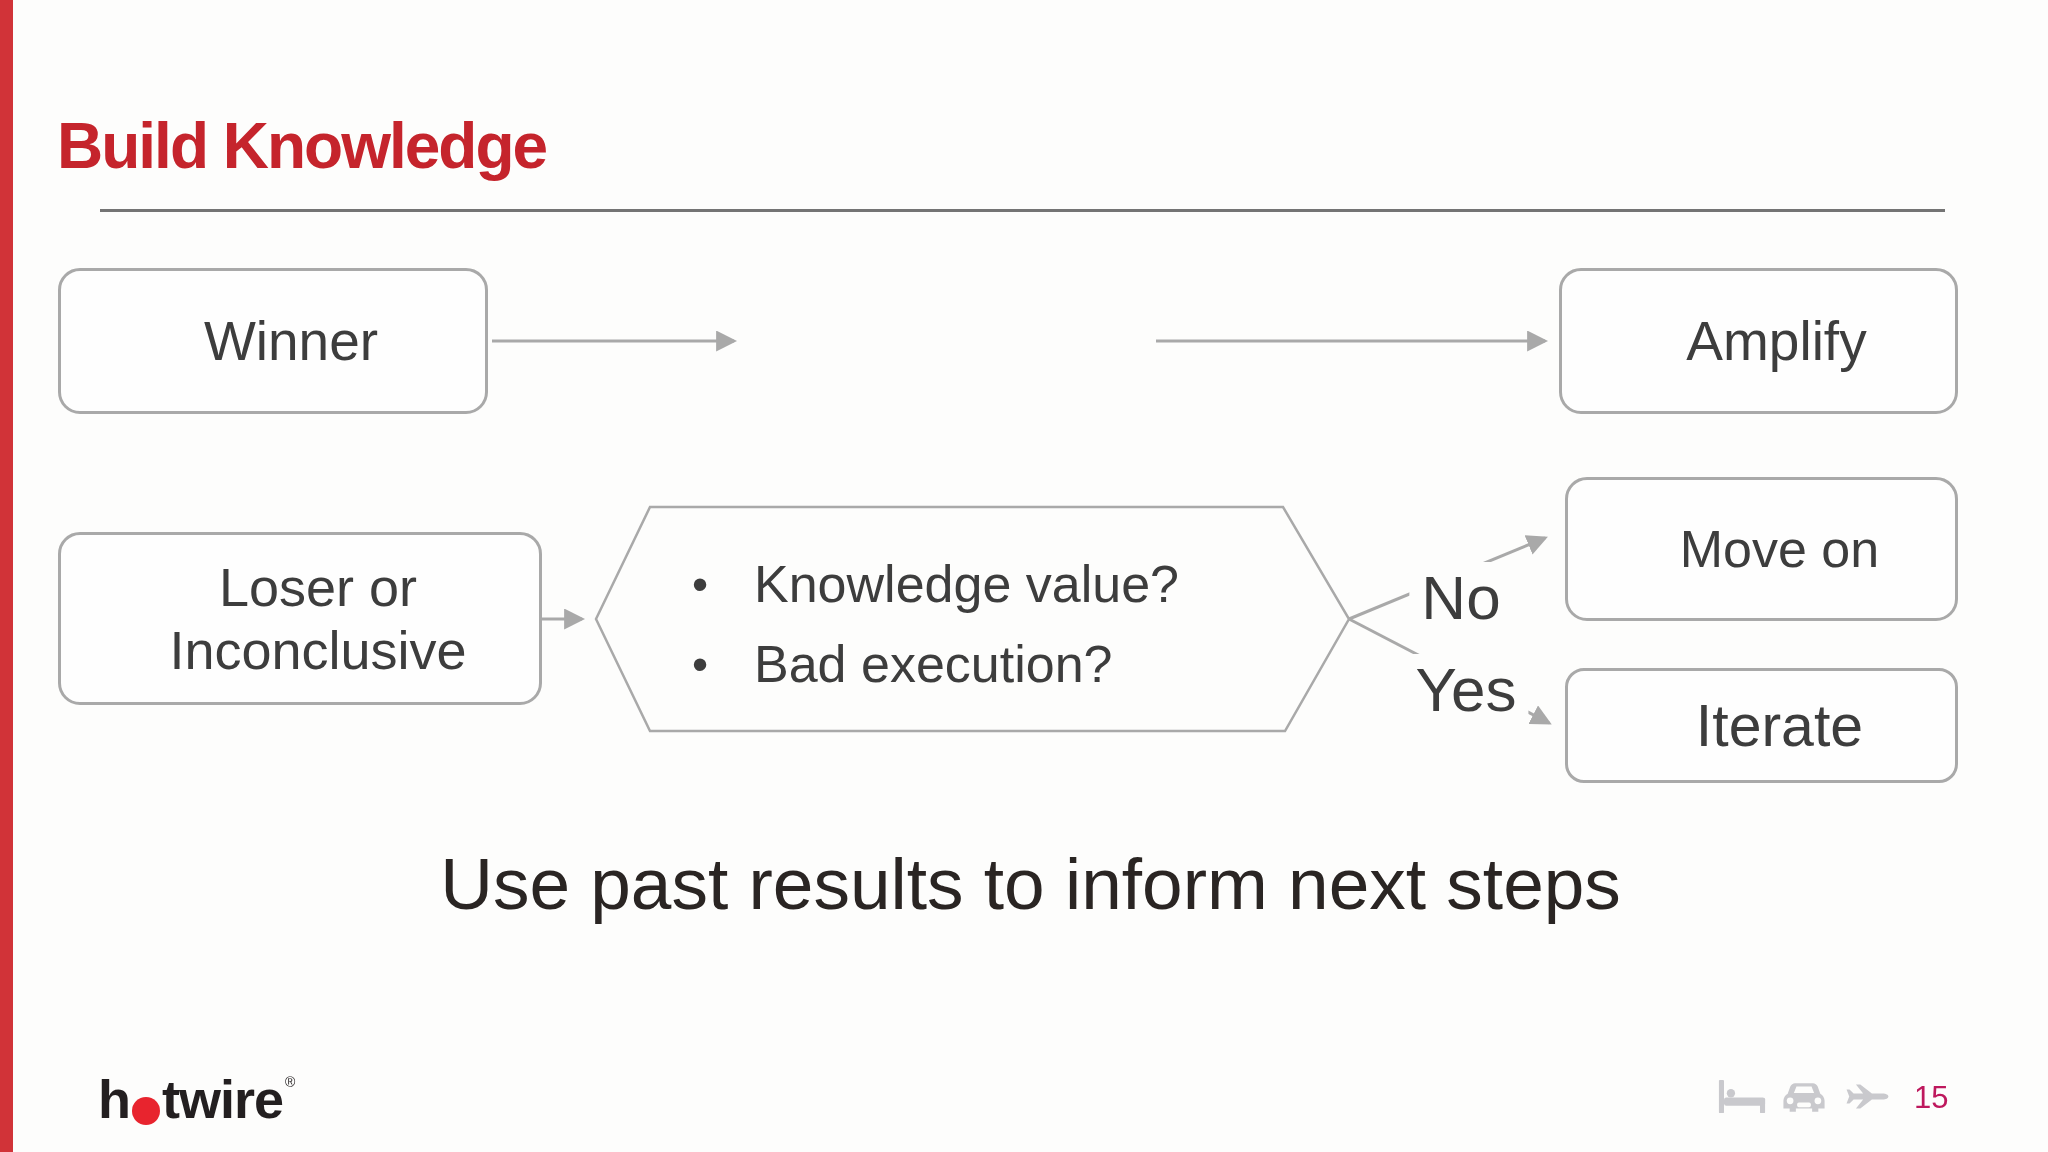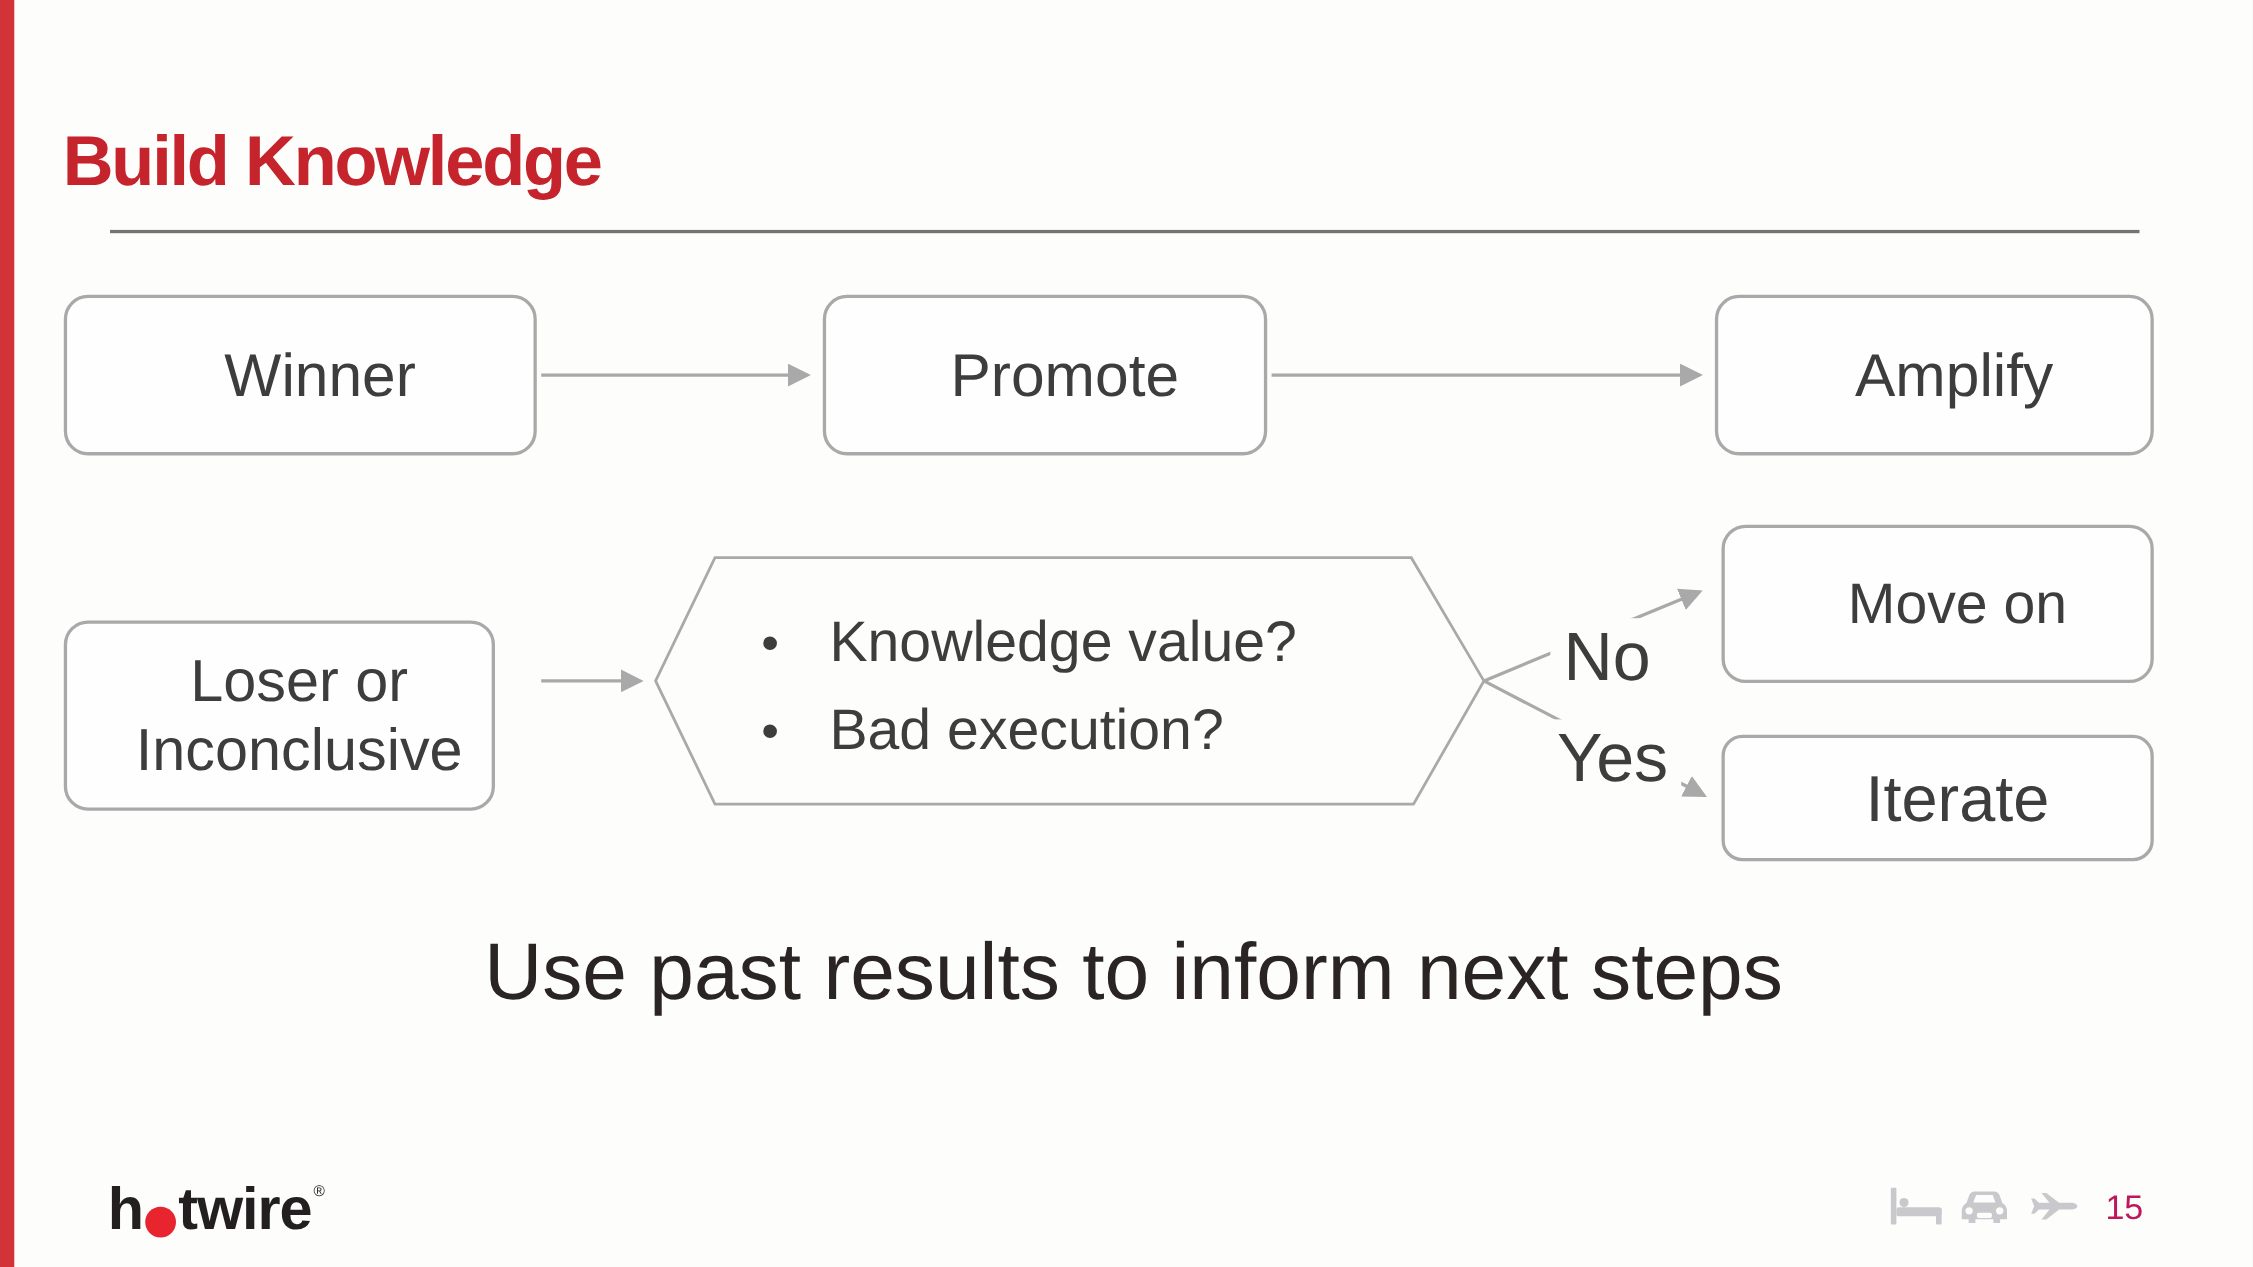--- a/index.html
+++ b/index.html
@@ -48,21 +48,21 @@
     align-items: center;
     justify-content: center;
     color: #3d3d3d;
     text-align: center;
     box-sizing: border-box;
     padding-left: 36px;
   }
   .box-winner  { left: 58px;  top: 268px; width: 430px; height: 146px; font-size: 55px; }
   .box-promote { left: 748px; top: 268px; width: 404px; height: 146px; font-size: 55px; }
   .box-amplify { left: 1559px; top: 268px; width: 399px; height: 146px; font-size: 55px; }
-  .box-loser   { left: 58px;  top: 532px; width: 392px; height: 173px; font-size: 54px; line-height: 1.16; margin-top: 32px; }
+  .box-loser   { left: 58px;  top: 532px; width: 484px; height: 173px; font-size: 54px; line-height: 1.16; }
   .box-moveon  { left: 1565px; top: 477px; width: 393px; height: 144px; font-size: 52px; }
   .box-iterate { left: 1565px; top: 668px; width: 393px; height: 115px; font-size: 59px; border-radius: 19px; }
   .decision-text {
     position: absolute;
     left: 692px; top: 544px;
     z-index: 2;
     color: #3d3d3d;
     font-size: 52px;
   }
   .decision-row {
@@ -154,23 +154,20 @@
       <line x1="492" y1="619" x2="582" y2="619" marker-end="url(#arrowhead)"></line>
       <line x1="1349" y1="619" x2="1545" y2="538" marker-end="url(#arrowhead)"></line>
       <line x1="1349" y1="619" x2="1549" y2="723" marker-end="url(#arrowhead)"></line>
     </g>
     <polygon points="596,619 650,507 1283,507 1349,619 1285,731 650,731" fill="#fdfdfc" stroke="#a9a9a9" stroke-width="2.5"></polygon>
   </svg>
 
   <div class="flow-box box-winner">
     <span>Winner</span>
   </div>
-  <div class="flow-box box-promote">
-    <span>Promote</span>
-  </div>
   <div class="flow-box box-amplify">
     <span>Amplify</span>
   </div>
   <div class="flow-box box-loser">
     <span>
       <span>Loser or</span><br>
       <span>Inconclusive</span>
     </span>
   </div>
   <div class="flow-box box-moveon">

